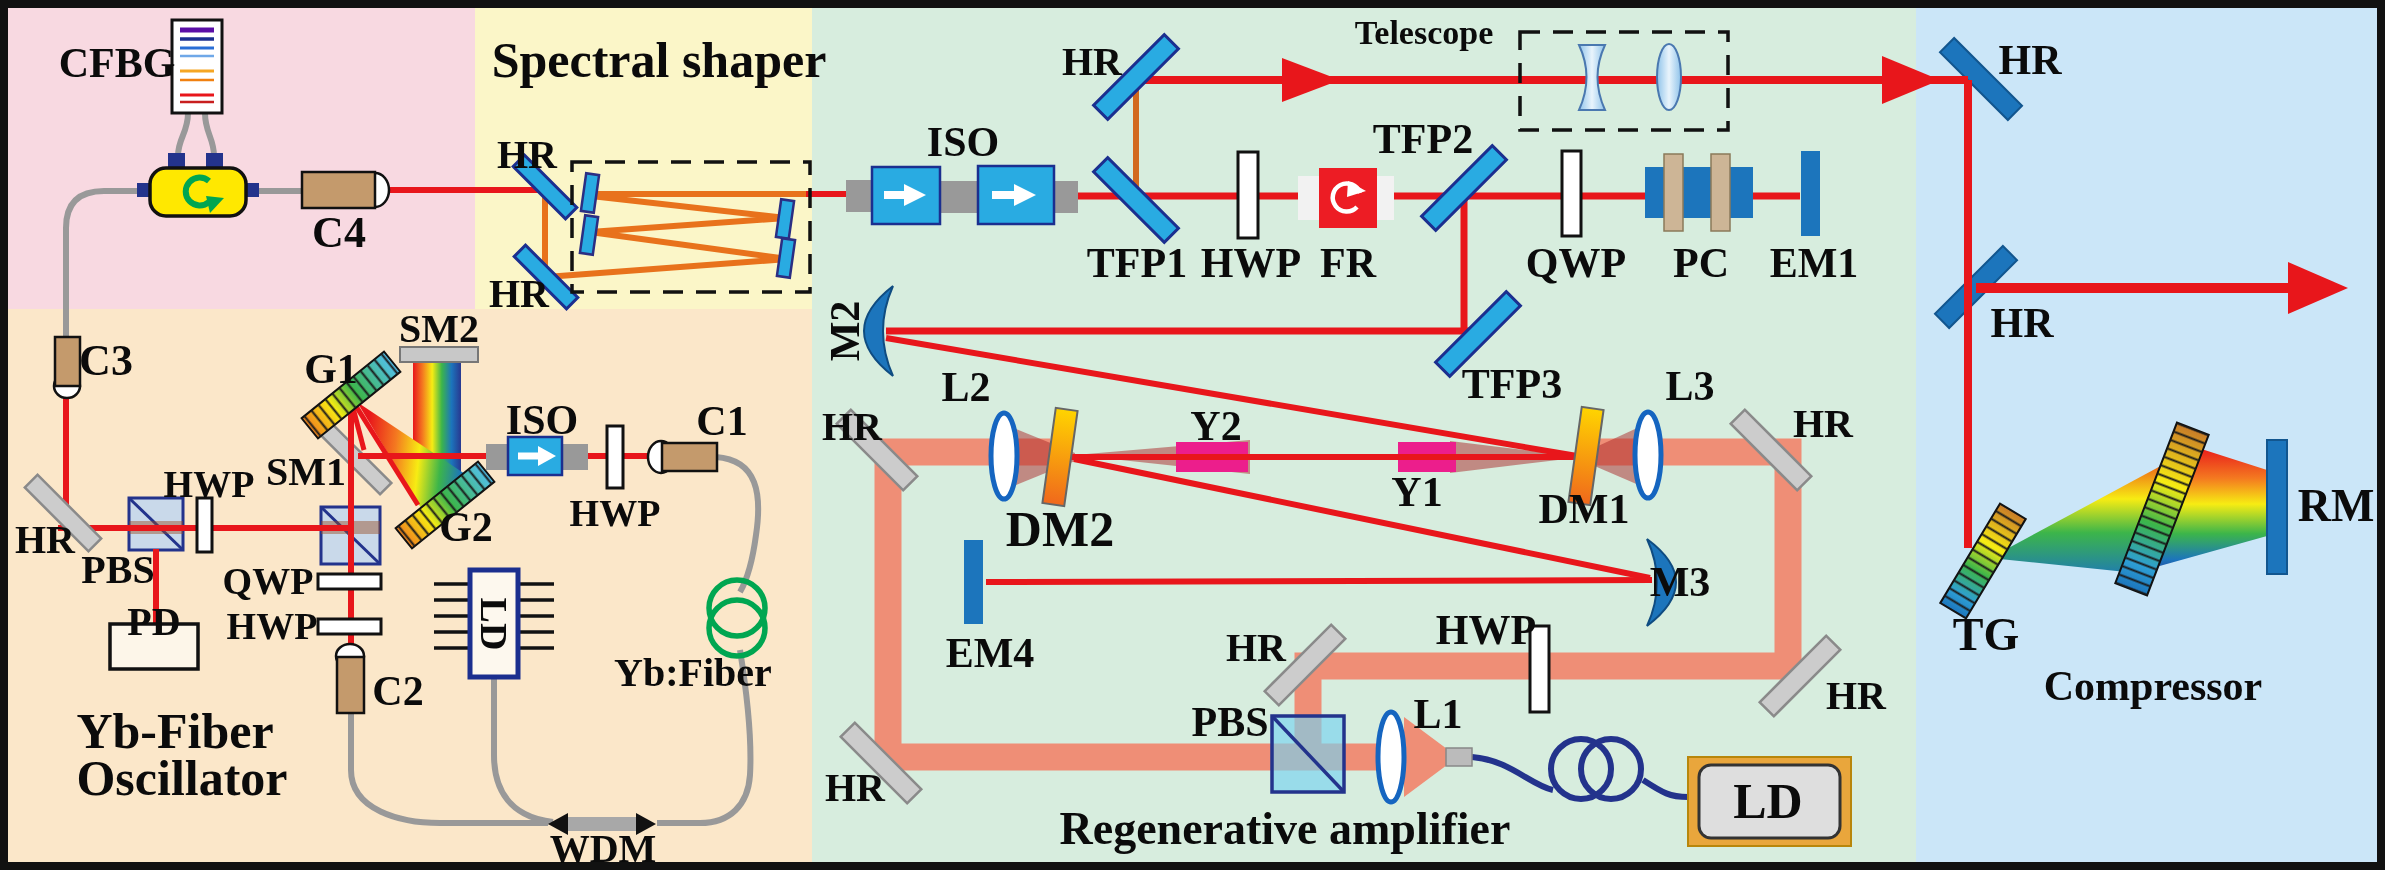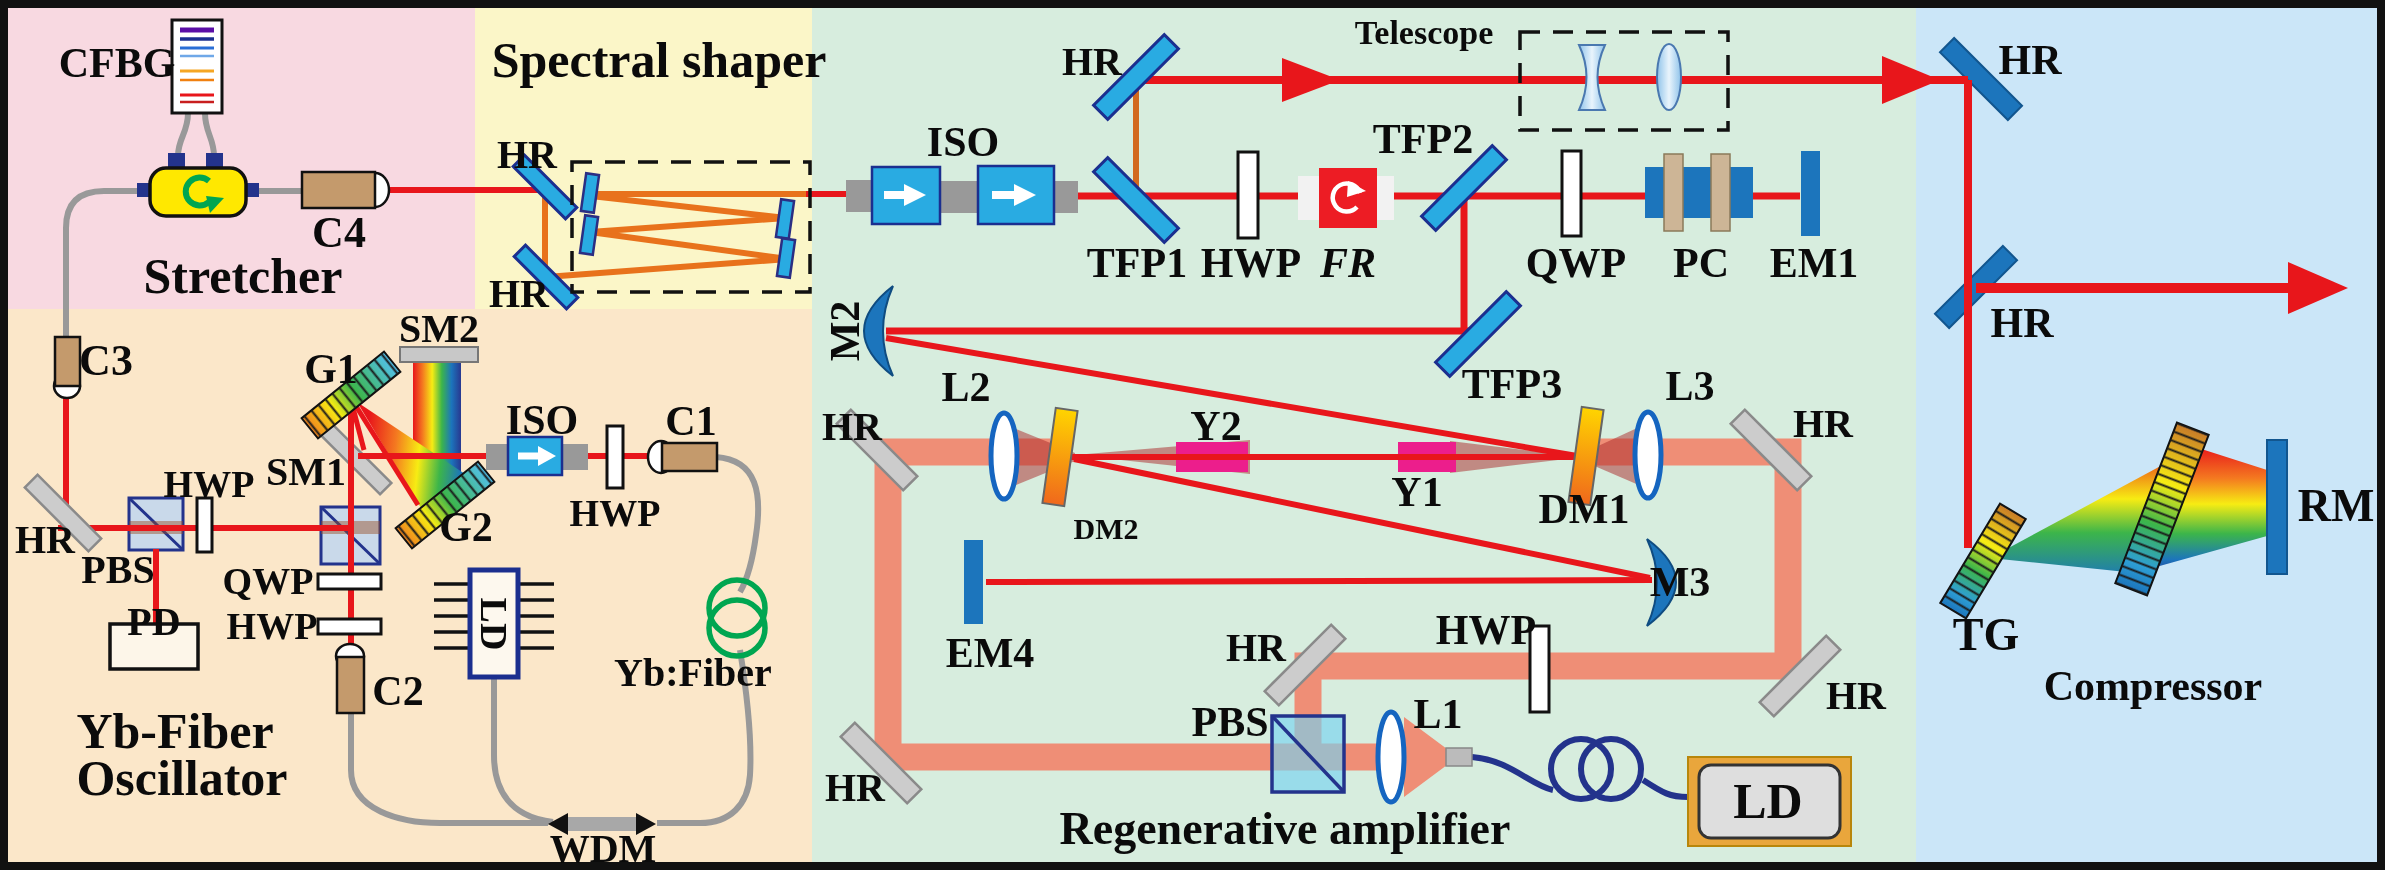--- a/index.html
+++ b/index.html
@@ -373,59 +373,58 @@
     <g transform="translate(2162,509) rotate(21)">
       <rect x="-17" y="-86" width="34" height="172" fill="url(#gradGratingB)" stroke="#111" stroke-width="2"></rect>
       <rect x="-17" y="-86" width="34" height="172" fill="url(#rungs)"></rect>
     </g>
 
     <rect x="4" y="4" width="2377" height="862" fill="none" stroke="#111" stroke-width="8"></rect>
   </svg>
 
   <div id="labels-layer">
       <div class="lbl" style="left: 117px; top: 63px; font-size: 42px;">CFBG</div>
-      <div class="lbl" style="left: 243px; top: 276px; font-size: 50px;">Stretcher</div>
       <div class="lbl" style="left: 339px; top: 233px; font-size: 44px;">C4</div>
       <div class="lbl" style="left: 106px; top: 361px; font-size: 44px;">C3</div>
       <div class="lbl" style="left: 659px; top: 60px; font-size: 50px;">Spectral shaper</div>
       <div class="lbl" style="left: 527px; top: 155px; font-size: 40px;">HR</div>
       <div class="lbl" style="left: 519px; top: 294px; font-size: 40px;">HR</div>
       <div class="lbl" style="left: 45px; top: 540px; font-size: 40px;">HR</div>
       <div class="lbl" style="left: 118px; top: 570px; font-size: 40px;">PBS</div>
       <div class="lbl" style="left: 209px; top: 484px; font-size: 38px;">HWP</div>
       <div class="lbl" style="left: 154px; top: 622px; font-size: 40px;">PD</div>
       <div class="lbl" style="left: 268px; top: 581px; font-size: 38px;">QWP</div>
       <div class="lbl" style="left: 272px; top: 626px; font-size: 38px;">HWP</div>
       <div class="lbl" style="left: 398px; top: 691px; font-size: 42px;">C2</div>
       <div class="lbl" style="left: 331px; top: 369px; font-size: 42px;">G1</div>
       <div class="lbl" style="left: 306px; top: 472px; font-size: 40px;">SM1</div>
       <div class="lbl" style="left: 439px; top: 329px; font-size: 40px;">SM2</div>
       <div class="lbl" style="left: 466px; top: 527px; font-size: 42px;">G2</div>
       <div class="lbl" style="left: 542px; top: 420px; font-size: 42px;">ISO</div>
       <div class="lbl" style="left: 615px; top: 513px; font-size: 38px;">HWP</div>
-      <div class="lbl" style="left: 691px; top: 421px; font-size: 42px;">C1</div>
+      <div class="lbl" style="left: 722px; top: 421px; font-size: 42px;">C1</div>
       <div class="lbl" style="left: 494px; top: 624px; font-size: 38px; transform: translate(-50%, -50%) rotate(90deg);">LD</div>
       <div class="lbl" style="left: 693px; top: 673px; font-size: 40px;">Yb:Fiber</div>
       <div class="lbl" style="left: 603px; top: 849px; font-size: 40px;">WDM</div>
       <div class="lbl" style="left: 182px; top: 778px; font-size: 50px;">Oscillator</div>
       <div class="lbl" style="left: 175px; top: 731px; font-size: 50px;">Yb-Fiber</div>
       <div class="lbl" style="left: 963px; top: 142px; font-size: 42px;">ISO</div>
       <div class="lbl" style="left: 1092px; top: 62px; font-size: 40px;">HR</div>
       <div class="lbl" style="left: 1137px; top: 263px; font-size: 42px;">TFP1</div>
       <div class="lbl" style="left: 1251px; top: 263px; font-size: 42px;">HWP</div>
-      <div class="lbl" style="left: 1348px; top: 263px; font-size: 42px; font-style: italic;">FR</div>
+      <div class="lbl" style="left: 1348px; top: 263px; font-size: 42px;">FR</div>
       <div class="lbl" style="left: 1424px; top: 33px; font-size: 34px;">Telescope</div>
       <div class="lbl" style="left: 1423px; top: 139px; font-size: 42px;">TFP2</div>
       <div class="lbl" style="left: 1576px; top: 263px; font-size: 42px;">QWP</div>
       <div class="lbl" style="left: 1701px; top: 263px; font-size: 42px;">PC</div>
       <div class="lbl" style="left: 1814px; top: 263px; font-size: 42px;">EM1</div>
       <div class="lbl" style="left: 1512px; top: 384px; font-size: 42px;">TFP3</div>
       <div class="lbl" style="left: 845px; top: 331px; font-size: 42px; transform: translate(-50%, -50%) rotate(-90deg);">M2</div>
       <div class="lbl" style="left: 966px; top: 387px; font-size: 42px;">L2</div>
-      <div class="lbl" style="left: 1060px; top: 529px; font-size: 30px; margin-left: 46px;">DM2</div>
+      <div class="lbl" style="left: 1060px; top: 529px; font-size: 50px;">DM2</div>
       <div class="lbl" style="left: 1216px; top: 426px; font-size: 42px;">Y2</div>
       <div class="lbl" style="left: 1417px; top: 492px; font-size: 42px;">Y1</div>
       <div class="lbl" style="left: 1584px; top: 509px; font-size: 42px;">DM1</div>
       <div class="lbl" style="left: 1690px; top: 386px; font-size: 42px;">L3</div>
       <div class="lbl" style="left: 1823px; top: 424px; font-size: 40px;">HR</div>
       <div class="lbl" style="left: 1680px; top: 582px; font-size: 42px;">M3</div>
       <div class="lbl" style="left: 990px; top: 653px; font-size: 42px;">EM4</div>
       <div class="lbl" style="left: 852px; top: 427px; font-size: 40px;">HR</div>
       <div class="lbl" style="left: 855px; top: 788px; font-size: 40px;">HR</div>
       <div class="lbl" style="left: 1486px; top: 630px; font-size: 42px;">HWP</div>

